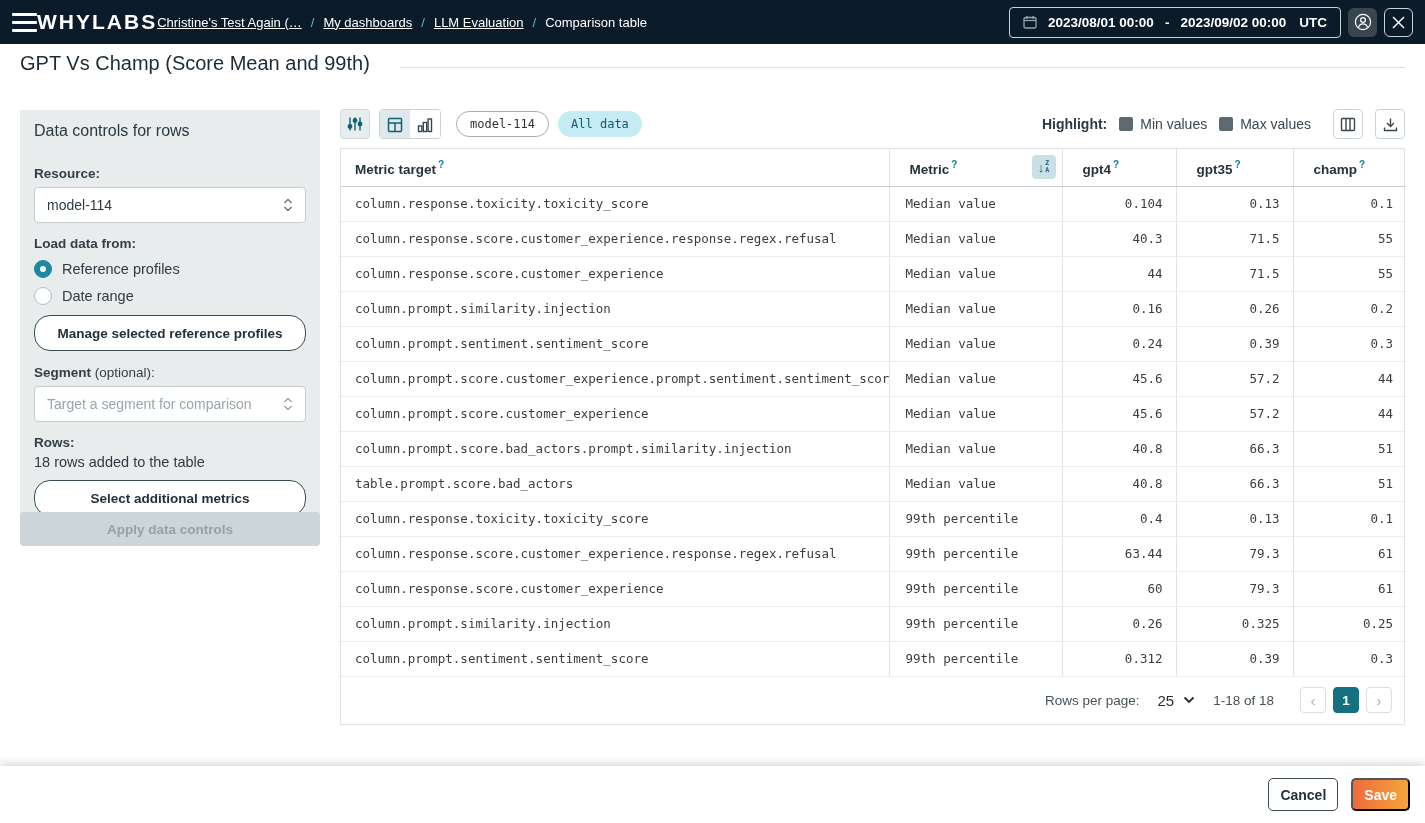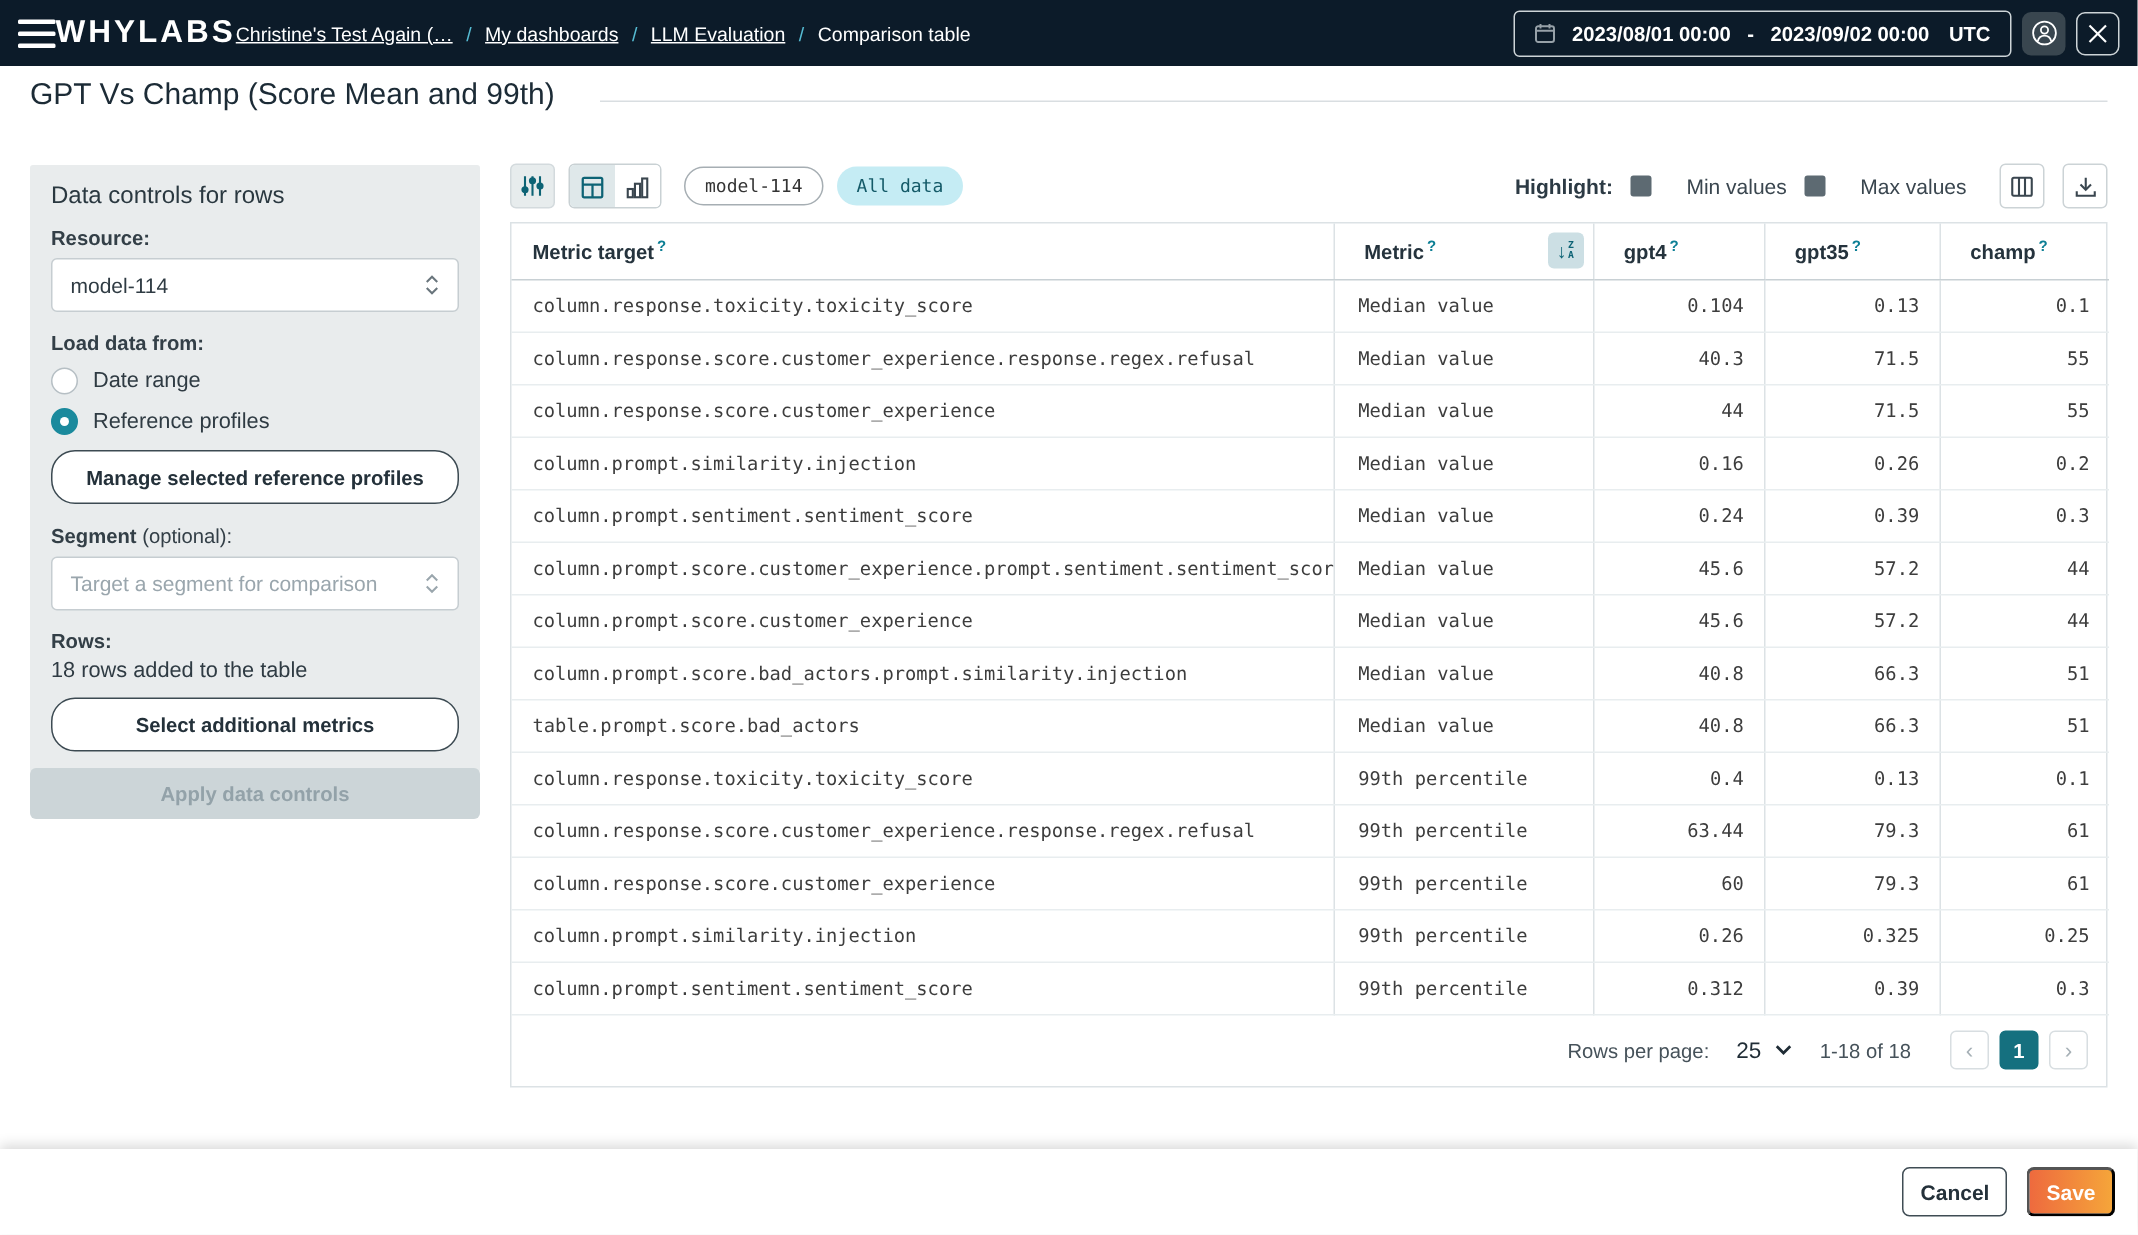--- a/index.html
+++ b/index.html
@@ -30,21 +30,21 @@
 
   
   .title-row { position: absolute; top: 52px; left: 20px; width: 1385px;
     display: flex; align-items: center; }
   .page-title { font-size: 20px; font-weight: 500; color: #1c2b36; white-space: nowrap; }
   .title-rule { flex: 1; border-top: 1px solid #d9dee1; margin-left: 30px; margin-top: 8px; }
 
   
   .sidebar { position: absolute; left: 20px; top: 110px; width: 300px;
     background: #e9eced; border-radius: 2px; padding: 12px 14px 14px; }
-  .sb-title { font-size: 16px; font-weight: 400; color: #2a3840; margin-bottom: 11px; }
+  .sb-title { font-size: 16px; font-weight: 400; color: #2a3840; margin-bottom: 26px; }
   .field-label { font-size: 13.5px; font-weight: 700; color: #333f47; margin-bottom: 6px; }
   .field-label .optional { font-weight: 400; }
   .select { height: 36px; background: #fff; border: 1px solid #c6cdd1; border-radius: 4px;
     display: flex; align-items: center; justify-content: space-between; padding: 0 12px;
     font-size: 14px; color: #2f3b43; margin-bottom: 13px; cursor: pointer; }
   .select .ph { color: #9aa6ad; }
   .radio-row { display: flex; align-items: center; gap: 10px; margin: 9px 0;
     font-size: 14.5px; color: #2f3b43; cursor: pointer; }
   .radio { width: 18px; height: 18px; border-radius: 50%; background: #fff;
     border: 1px solid #b6bfc4; position: relative; flex: 0 0 18px; }
@@ -71,21 +71,21 @@
     overflow: hidden; height: 30px; }
   .seg { width: 30px; height: 29px; display: flex; align-items: center;
     justify-content: center; background: #fff; cursor: pointer; }
   .seg.active { background: #dfe8ea; }
   .pill { height: 26px; border-radius: 13px; display: flex; align-items: center;
     padding: 0 13px; font-family: "DejaVu Sans Mono", monospace; font-size: 12px; cursor: pointer; }
   .pill.model { border: 1px solid #a6aeb3; color: #333; background: #fff; margin-left: 6px; }
   .pill.alldata { background: #c5ecf4; color: #145a68; }
   .toolbar-right { margin-left: auto; display: flex; align-items: center; gap: 12px; }
   .hl-label { font-weight: 700; font-size: 14px; color: #2c3a44; }
-  .hl-item { display: flex; align-items: center; gap: 23px; font-size: 14px;
+  .hl-item { display: flex; align-items: center; gap: 7px; font-size: 14px;
     color: #3a464f; cursor: pointer; }
   .hl-check { width: 14px; height: 14px; background: #5d6a72; border-radius: 2px; }
   .tool-btn { width: 30px; height: 30px; border: 1px solid #ccd3d6; border-radius: 4px;
     background: #fff; display: flex; align-items: center; justify-content: center; cursor: pointer; }
 
   
   .tablewrap { margin-top: 8px; border: 1px solid #dce2e5; background: #fff; }
   table { border-collapse: collapse; width: 100%; table-layout: fixed; }
   th { height: 37px; border-bottom: 1px solid #c8d0d4; border-right: 1px solid #dce2e5;
     font-size: 13.5px; color: #25333d; text-align: left; font-weight: 700; }
@@ -200,26 +200,26 @@
     <span style="display:flex">
       <svg width="10" height="16" viewBox="0 0 10 16" fill="none" stroke="#6a767d" stroke-width="1.4">
         <path d="M1.5 6 L5 2.5 L8.5 6"></path>
           <path d="M1.5 10 L5 13.5 L8.5 10"></path>
       </svg>
     </span>
   </div>
 
   <div class="field-label">Load data from:</div>
   <div class="radio-row">
+    <span class="radio checked"></span>
+    <span>Reference profiles</span>
+  </div>
+  <div class="radio-row">
     <span class="radio"></span>
     <span>Date range</span>
-  </div>
-  <div class="radio-row">
-    <span class="radio checked"></span>
-    <span>Reference profiles</span>
   </div>
 
   <button class="btn-outline mt10 mb14">Manage selected reference profiles</button>
 
   <div class="field-label">
     <span>Segment</span>
     <span class="optional">(optional):</span>
   </div>
   <div class="select">
     <span class="ph">Target a segment for comparison</span>

